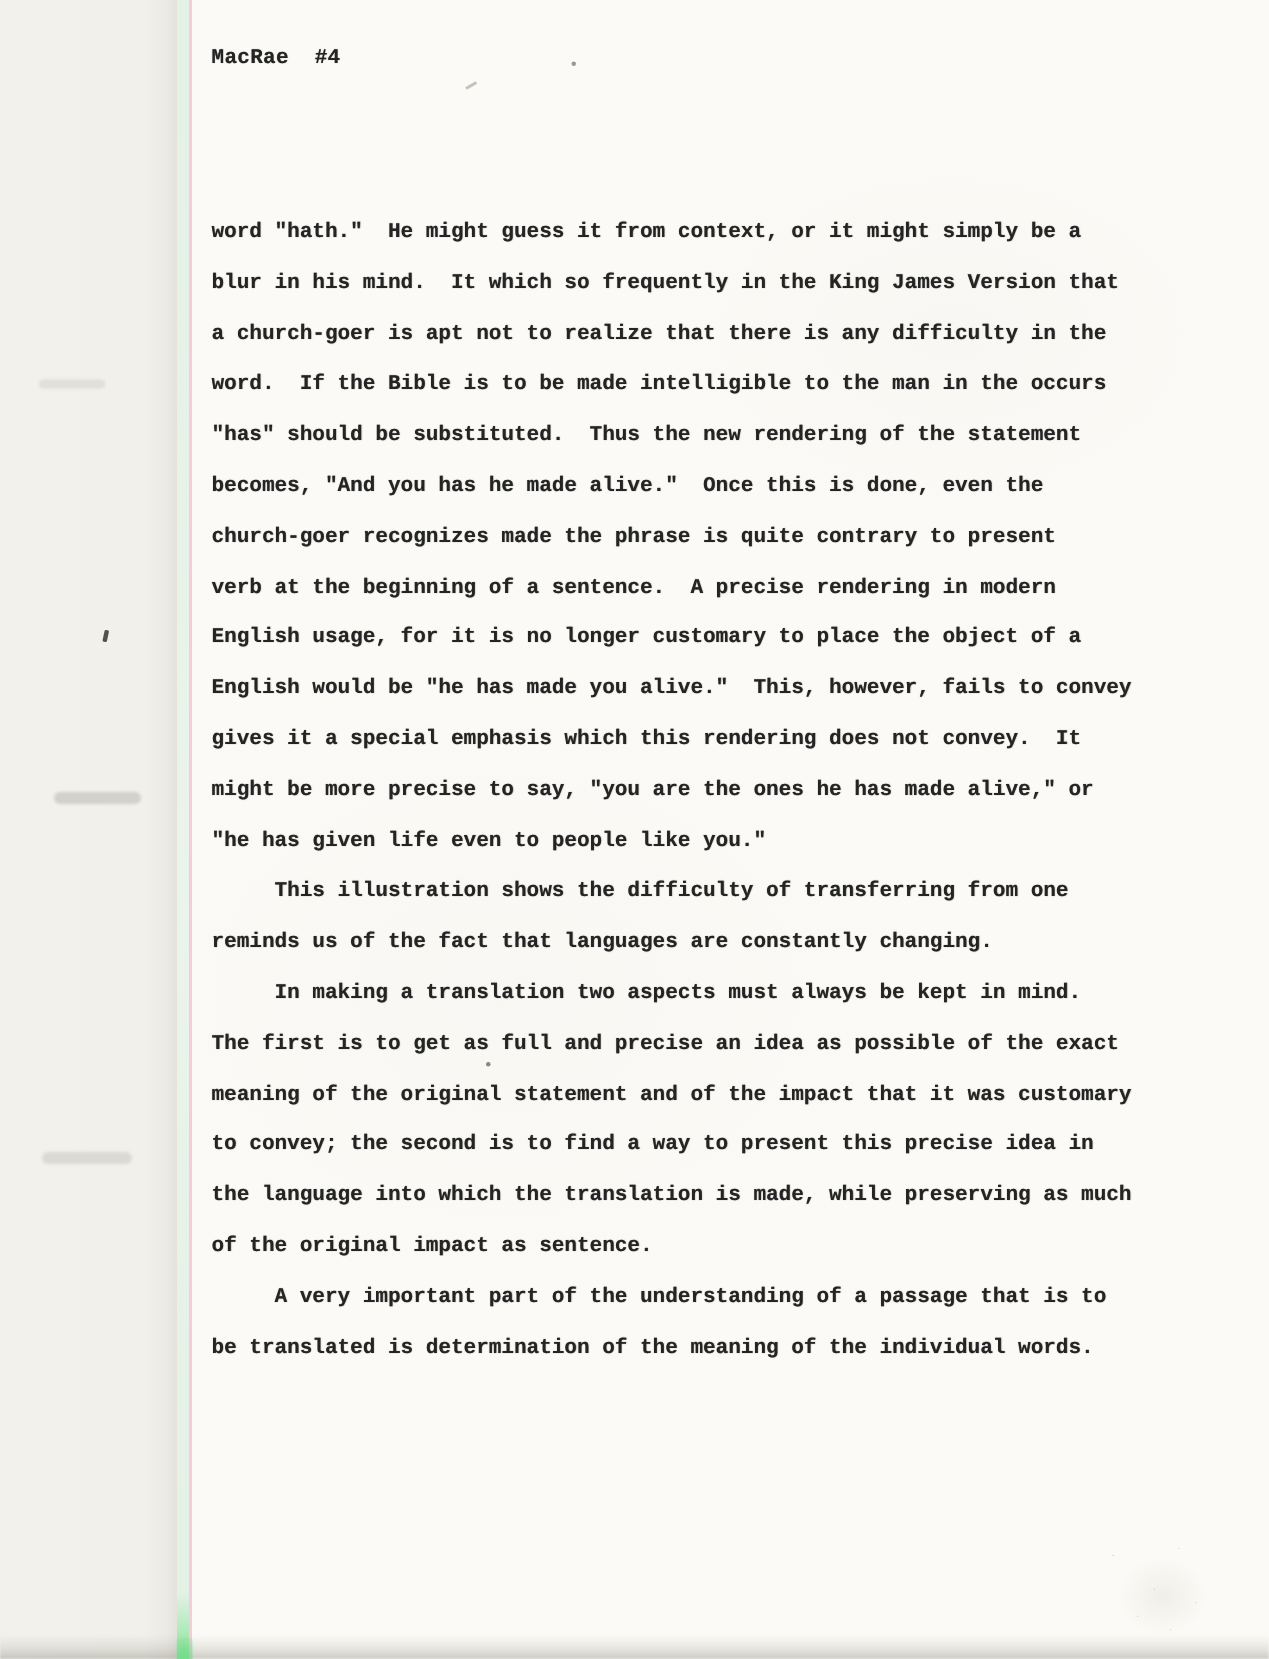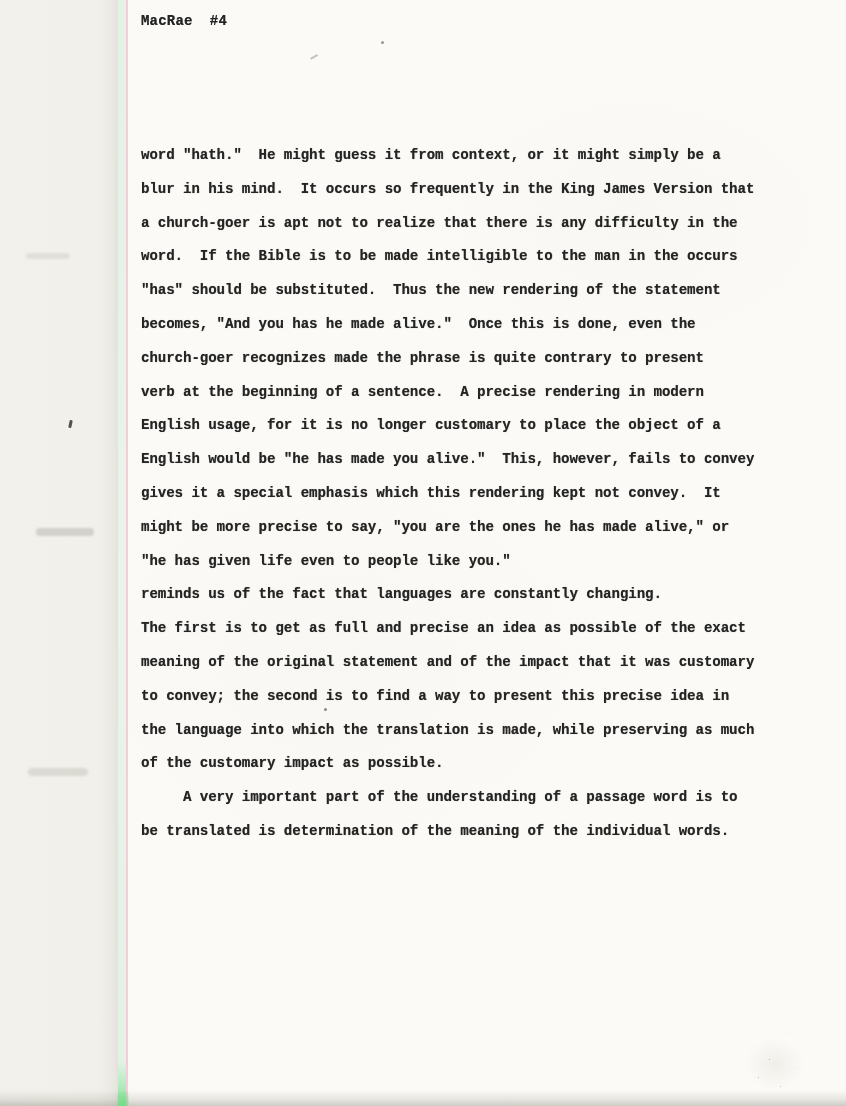--- a/index.html
+++ b/index.html
@@ -44,21 +44,21 @@
   }
   .edge-line-pink {
     position: absolute;
     left: 126px; top: 0;
     width: 2px; height: 100%;
     background: var(--edge-pink, #f4bcd0);
     opacity: 0.75;
   }
   .page-header {
     position: absolute;
-    left: 141px; top: 13px;
+    left: 141px; top: 31px;
     font-size: 14px;
     line-height: 16px;
     font-weight: 700;
     letter-spacing: 0.2px;
     color: var(--ink, #242424);
     text-shadow: 0 0 0.6px rgba(25,30,25,0.65);
     white-space: pre;
   }
   .textblock {
     position: absolute;
@@ -110,39 +110,41 @@
 <div class="scan">
 
   <div class="left-strip"></div>
   <div class="edge-band-green"></div>
   <div class="edge-line-pink"></div>
 
   <div class="page-header">MacRae  #4</div>
 
   <div class="textblock">
       <div class="line">word "hath."  He might guess it from context, or it might simply be a</div>
-      <div class="line">blur in his mind.  It occurs so frequently in the King James Version that</div>
+      <div class="line">blur in his mind.  It which so frequently in the King James Version that</div>
       <div class="line">a church-goer is apt not to realize that there is any difficulty in the</div>
       <div class="line">word.  If the Bible is to be made intelligible to the man in the occurs</div>
       <div class="line">"has" should be substituted.  Thus the new rendering of the statement</div>
       <div class="line">becomes, "And you has he made alive."  Once this is done, even the</div>
       <div class="line">church-goer recognizes made the phrase is quite contrary to present</div>
       <div class="line">verb at the beginning of a sentence.  A precise rendering in modern</div>
       <div class="line">English usage, for it is no longer customary to place the object of a</div>
       <div class="line">English would be "he has made you alive."  This, however, fails to convey</div>
-      <div class="line">gives it a special emphasis which this rendering kept not convey.  It</div>
+      <div class="line">gives it a special emphasis which this rendering does not convey.  It</div>
       <div class="line">might be more precise to say, "you are the ones he has made alive," or</div>
       <div class="line">"he has given life even to people like you."</div>
+      <div class="line">     This illustration shows the difficulty of transferring from one</div>
       <div class="line">reminds us of the fact that languages are constantly changing.</div>
+      <div class="line">     In making a translation two aspects must always be kept in mind.</div>
       <div class="line">The first is to get as full and precise an idea as possible of the exact</div>
       <div class="line">meaning of the original statement and of the impact that it was customary</div>
       <div class="line">to convey; the second is to find a way to present this precise idea in</div>
       <div class="line">the language into which the translation is made, while preserving as much</div>
-      <div class="line">of the customary impact as possible.</div>
-      <div class="line">     A very important part of the understanding of a passage word is to</div>
+      <div class="line">of the original impact as sentence.</div>
+      <div class="line">     A very important part of the understanding of a passage that is to</div>
       <div class="line">be translated is determination of the meaning of the individual words.</div>
     </div>
 
   <div class="artifact dot-after-header"></div>
   <div class="artifact slash-top"></div>
   <div class="artifact margin-tick"></div>
   <div class="artifact margin-smudge-1"></div>
   <div class="artifact margin-smudge-2"></div>
   <div class="artifact margin-smudge-3"></div>
   <div class="artifact stray-dot"></div>

